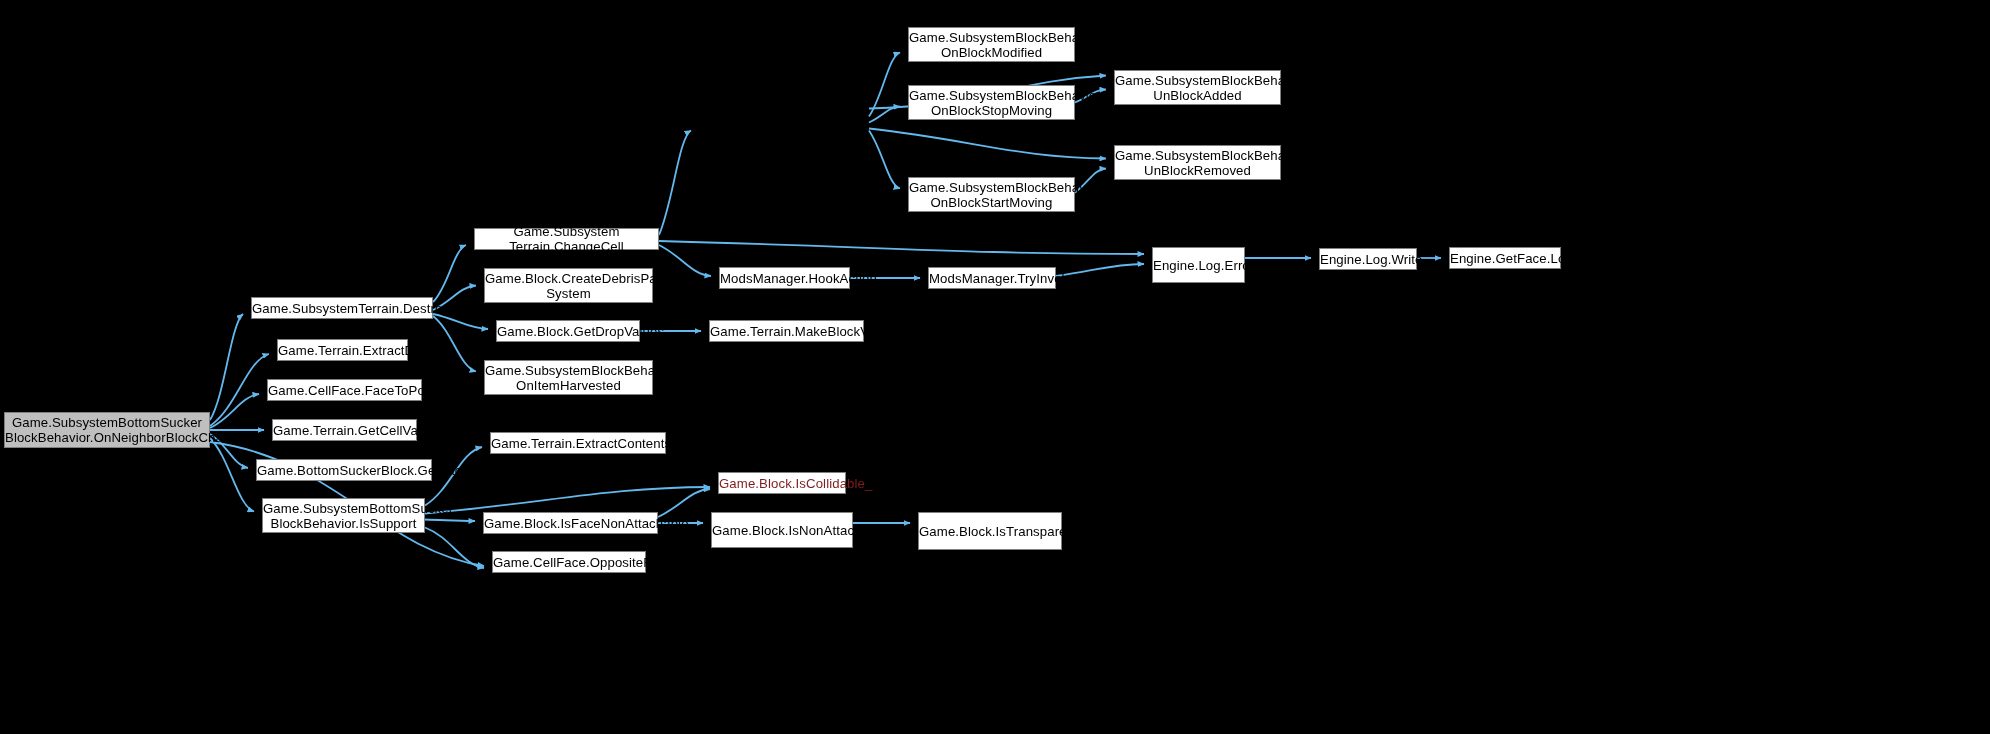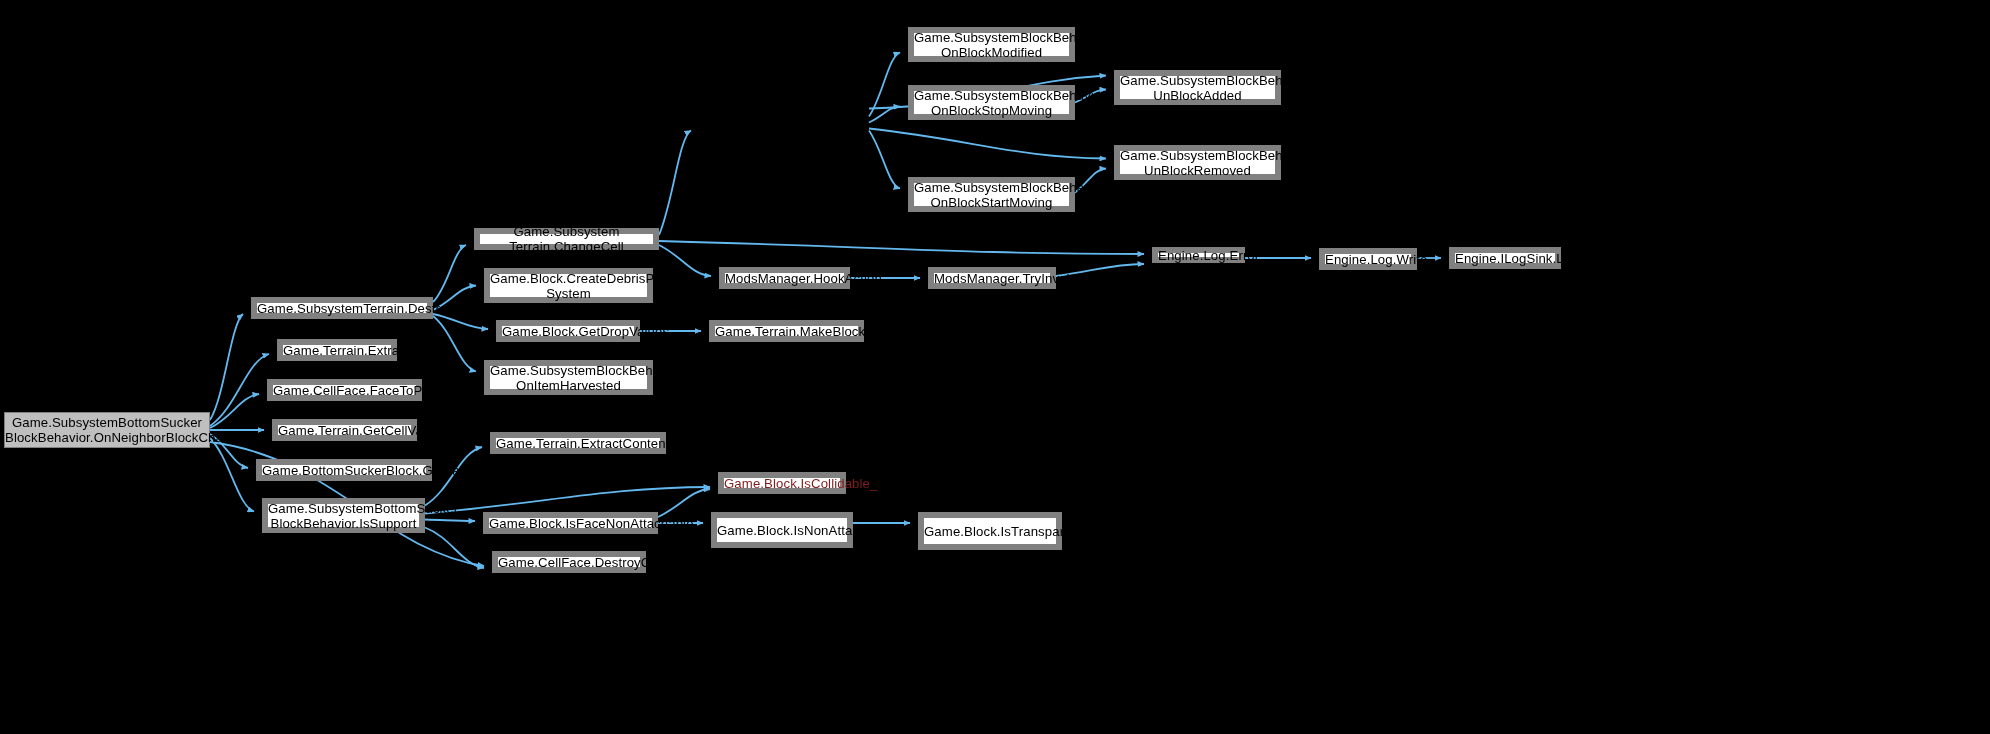--- a/index.html
+++ b/index.html
@@ -20,21 +20,21 @@
     position: absolute;
     left: 0; top: 0;
     width: 1990px;
     height: 734px;
     pointer-events: none;
   }
   .node {
     position: absolute;
     box-sizing: border-box;
     background: #ffffff;
-    border: 6px solid #84cc16;
+    border: 1px solid #84cc16;
     color: #000000;
     font-size: 13.2px;
     line-height: 15px;
     text-align: center;
     display: flex;
     align-items: center;
     justify-content: center;
     white-space: pre-line;
     letter-spacing: 0.1px;
     z-index: 5;
@@ -90,47 +90,47 @@
       <path d="M 425 513.5 C 553.25 502.105, 601.7 487.6678, 710 487" fill="none" stroke="#63b8ee" stroke-width="1.8" marker-end="url(#arrowhead)"></path>
       <path d="M 425 519.5 C 447.5 520.175, 456 520.973, 475 521" fill="none" stroke="#63b8ee" stroke-width="1.8" marker-end="url(#arrowhead)"></path>
       <path d="M 425 527.5 C 451.55 537.625, 461.58 564.355, 484 568" fill="none" stroke="#63b8ee" stroke-width="1.8" marker-end="url(#arrowhead)"></path>
       <path d="M 658 517 C 681.4 506.08, 690.24 490.1088, 710 489" fill="none" stroke="#63b8ee" stroke-width="1.8" marker-end="url(#arrowhead)"></path>
       <path d="M 658 523 C 678.25 523, 685.9 523, 703 523" fill="none" stroke="#63b8ee" stroke-width="1.8" marker-end="url(#arrowhead)"></path>
       <path d="M 853 523 C 878.65 523, 888.34 523, 910 523" fill="none" stroke="#63b8ee" stroke-width="1.8" marker-end="url(#arrowhead)"></path>
     </svg>
 <div class="node root" style="left: 4px; top: 412px; width: 206px; height: 36px; background: rgb(191, 191, 191); border-color: rgb(128, 128, 128); color: rgb(0, 0, 0);"><span class="node-label">Game.SubsystemBottomSucker
 BlockBehavior.OnNeighborBlockChanged</span></div>
     <div class="node" style="left: 251px; top: 297px; width: 182px; height: 22px; background: rgb(255, 255, 255); border-color: rgb(128, 128, 128); color: rgb(0, 0, 0);"><span class="node-label">Game.SubsystemTerrain.DestroyCell</span></div>
-    <div class="node" style="left: 277px; top: 339px; width: 120px; height: 22px; background: rgb(255, 255, 255); border-color: rgb(128, 128, 128); color: rgb(0, 0, 0);"><span class="node-label">Game.Terrain.ExtractData</span></div>
+    <div class="node" style="left: 277px; top: 339px; width: 131px; height: 22px; background: rgb(255, 255, 255); border-color: rgb(128, 128, 128); color: rgb(0, 0, 0);"><span class="node-label">Game.Terrain.ExtractData</span></div>
     <div class="node" style="left: 267px; top: 379px; width: 155px; height: 22px; background: rgb(255, 255, 255); border-color: rgb(128, 128, 128); color: rgb(0, 0, 0);"><span class="node-label">Game.CellFace.FaceToPoint3</span></div>
     <div class="node" style="left: 272px; top: 419px; width: 145px; height: 22px; background: rgb(255, 255, 255); border-color: rgb(128, 128, 128); color: rgb(0, 0, 0);"><span class="node-label">Game.Terrain.GetCellValue</span></div>
     <div class="node" style="left: 256px; top: 459px; width: 176px; height: 22px; background: rgb(255, 255, 255); border-color: rgb(128, 128, 128); color: rgb(0, 0, 0);"><span class="node-label">Game.BottomSuckerBlock.GetFace</span></div>
     <div class="node" style="left: 262px; top: 498px; width: 163px; height: 35px; background: rgb(255, 255, 255); border-color: rgb(128, 128, 128); color: rgb(0, 0, 0);"><span class="node-label">Game.SubsystemBottomSucker
 BlockBehavior.IsSupport</span></div>
     <div class="node" style="left: 474px; top: 228px; width: 185px; height: 22px; background: rgb(255, 255, 255); border-color: rgb(128, 128, 128); color: rgb(0, 0, 0);"><span class="node-label">Game.Subsystem Terrain.ChangeCell</span></div>
     <div class="node" style="left: 484px; top: 268px; width: 169px; height: 35px; background: rgb(255, 255, 255); border-color: rgb(128, 128, 128); color: rgb(0, 0, 0);"><span class="node-label">Game.Block.CreateDebrisParticle
 System</span></div>
     <div class="node" style="left: 496px; top: 320px; width: 144px; height: 22px; background: rgb(255, 255, 255); border-color: rgb(128, 128, 128); color: rgb(0, 0, 0);"><span class="node-label">Game.Block.GetDropValues</span></div>
     <div class="node" style="left: 484px; top: 360px; width: 169px; height: 35px; background: rgb(255, 255, 255); border-color: rgb(128, 128, 128); color: rgb(0, 0, 0);"><span class="node-label">Game.SubsystemBlockBehavior.
 OnItemHarvested</span></div>
     <div class="node" style="left: 490px; top: 432px; width: 176px; height: 22px; background: rgb(255, 255, 255); border-color: rgb(128, 128, 128); color: rgb(0, 0, 0);"><span class="node-label">Game.Terrain.ExtractContents</span></div>
     <div class="node" style="left: 483px; top: 512px; width: 175px; height: 22px; background: rgb(255, 255, 255); border-color: rgb(128, 128, 128); color: rgb(0, 0, 0);"><span class="node-label">Game.Block.IsFaceNonAttachable</span></div>
-    <div class="node" style="left: 492px; top: 551px; width: 154px; height: 22px; background: rgb(255, 255, 255); border-color: rgb(128, 128, 128); color: rgb(0, 0, 0);"><span class="node-label">Game.CellFace.DestroyCell</span></div>
+    <div class="node" style="left: 492px; top: 551px; width: 154px; height: 22px; background: rgb(255, 255, 255); border-color: rgb(128, 128, 128); color: rgb(0, 0, 0);"><span class="node-label">Game.CellFace.OppositeFace</span></div>
     <div class="node" style="left: 719px; top: 267px; width: 131px; height: 22px; background: rgb(255, 255, 255); border-color: rgb(128, 128, 128); color: rgb(0, 0, 0);"><span class="node-label">ModsManager.HookAction</span></div>
     <div class="node" style="left: 709px; top: 320px; width: 155px; height: 22px; background: rgb(255, 255, 255); border-color: rgb(128, 128, 128); color: rgb(0, 0, 0);"><span class="node-label">Game.Terrain.MakeBlockValue</span></div>
     <div class="node" style="left: 718px; top: 472px; width: 128px; height: 22px; background: rgb(255, 255, 255); border-color: rgb(128, 128, 128); color: #7f1d1d;"><span class="node-label">Game.Block.IsCollidable_</span></div>
     <div class="node" style="left: 711px; top: 512px; width: 142px; height: 36px; background: rgb(255, 255, 255); border-color: rgb(128, 128, 128); color: rgb(0, 0, 0);"><span class="node-label">Game.Block.IsNonAttachable</span></div>
     <div class="node" style="left: 908px; top: 27px; width: 167px; height: 35px; background: rgb(255, 255, 255); border-color: rgb(128, 128, 128); color: rgb(0, 0, 0);"><span class="node-label">Game.SubsystemBlockBehavior.
 OnBlockModified</span></div>
     <div class="node" style="left: 908px; top: 85px; width: 167px; height: 35px; background: rgb(255, 255, 255); border-color: rgb(128, 128, 128); color: rgb(0, 0, 0);"><span class="node-label">Game.SubsystemBlockBehavior.
 OnBlockStopMoving</span></div>
     <div class="node" style="left: 908px; top: 177px; width: 167px; height: 35px; background: rgb(255, 255, 255); border-color: rgb(128, 128, 128); color: rgb(0, 0, 0);"><span class="node-label">Game.SubsystemBlockBehavior.
 OnBlockStartMoving</span></div>
     <div class="node" style="left: 928px; top: 267px; width: 128px; height: 22px; background: rgb(255, 255, 255); border-color: rgb(128, 128, 128); color: rgb(0, 0, 0);"><span class="node-label">ModsManager.TryInvoke</span></div>
     <div class="node" style="left: 918px; top: 512px; width: 144px; height: 38px; background: rgb(255, 255, 255); border-color: rgb(128, 128, 128); color: rgb(0, 0, 0);"><span class="node-label">Game.Block.IsTransparent_</span></div>
     <div class="node" style="left: 1114px; top: 70px; width: 167px; height: 35px; background: rgb(255, 255, 255); border-color: rgb(128, 128, 128); color: rgb(0, 0, 0);"><span class="node-label">Game.SubsystemBlockBehavior.
 UnBlockAdded</span></div>
     <div class="node" style="left: 1114px; top: 145px; width: 167px; height: 35px; background: rgb(255, 255, 255); border-color: rgb(128, 128, 128); color: rgb(0, 0, 0);"><span class="node-label">Game.SubsystemBlockBehavior.
 UnBlockRemoved</span></div>
-    <div class="node" style="left: 1152px; top: 247px; width: 93px; height: 16px; background: rgb(255, 255, 255); border-color: rgb(128, 128, 128); color: rgb(0, 0, 0);"><span class="node-label">Engine.Log.Error</span></div>
+    <div class="node" style="left: 1152px; top: 247px; width: 93px; height: 36px; background: rgb(255, 255, 255); border-color: rgb(128, 128, 128); color: rgb(0, 0, 0);"><span class="node-label">Engine.Log.Error</span></div>
     <div class="node" style="left: 1319px; top: 248px; width: 98px; height: 22px; background: rgb(255, 255, 255); border-color: rgb(128, 128, 128); color: rgb(0, 0, 0);"><span class="node-label">Engine.Log.Write</span></div>
-    <div class="node" style="left: 1449px; top: 247px; width: 112px; height: 22px; background: rgb(255, 255, 255); border-color: rgb(128, 128, 128); color: rgb(0, 0, 0);"><span class="node-label">Engine.ILogSink.Log</span></div>
+    <div class="node" style="left: 1449px; top: 247px; width: 112px; height: 22px; background: rgb(255, 255, 255); border-color: rgb(128, 128, 128); color: rgb(0, 0, 0);"><span class="node-label">Engine.GetFace.Log</span></div>
   </div>
 
 </body></html>

